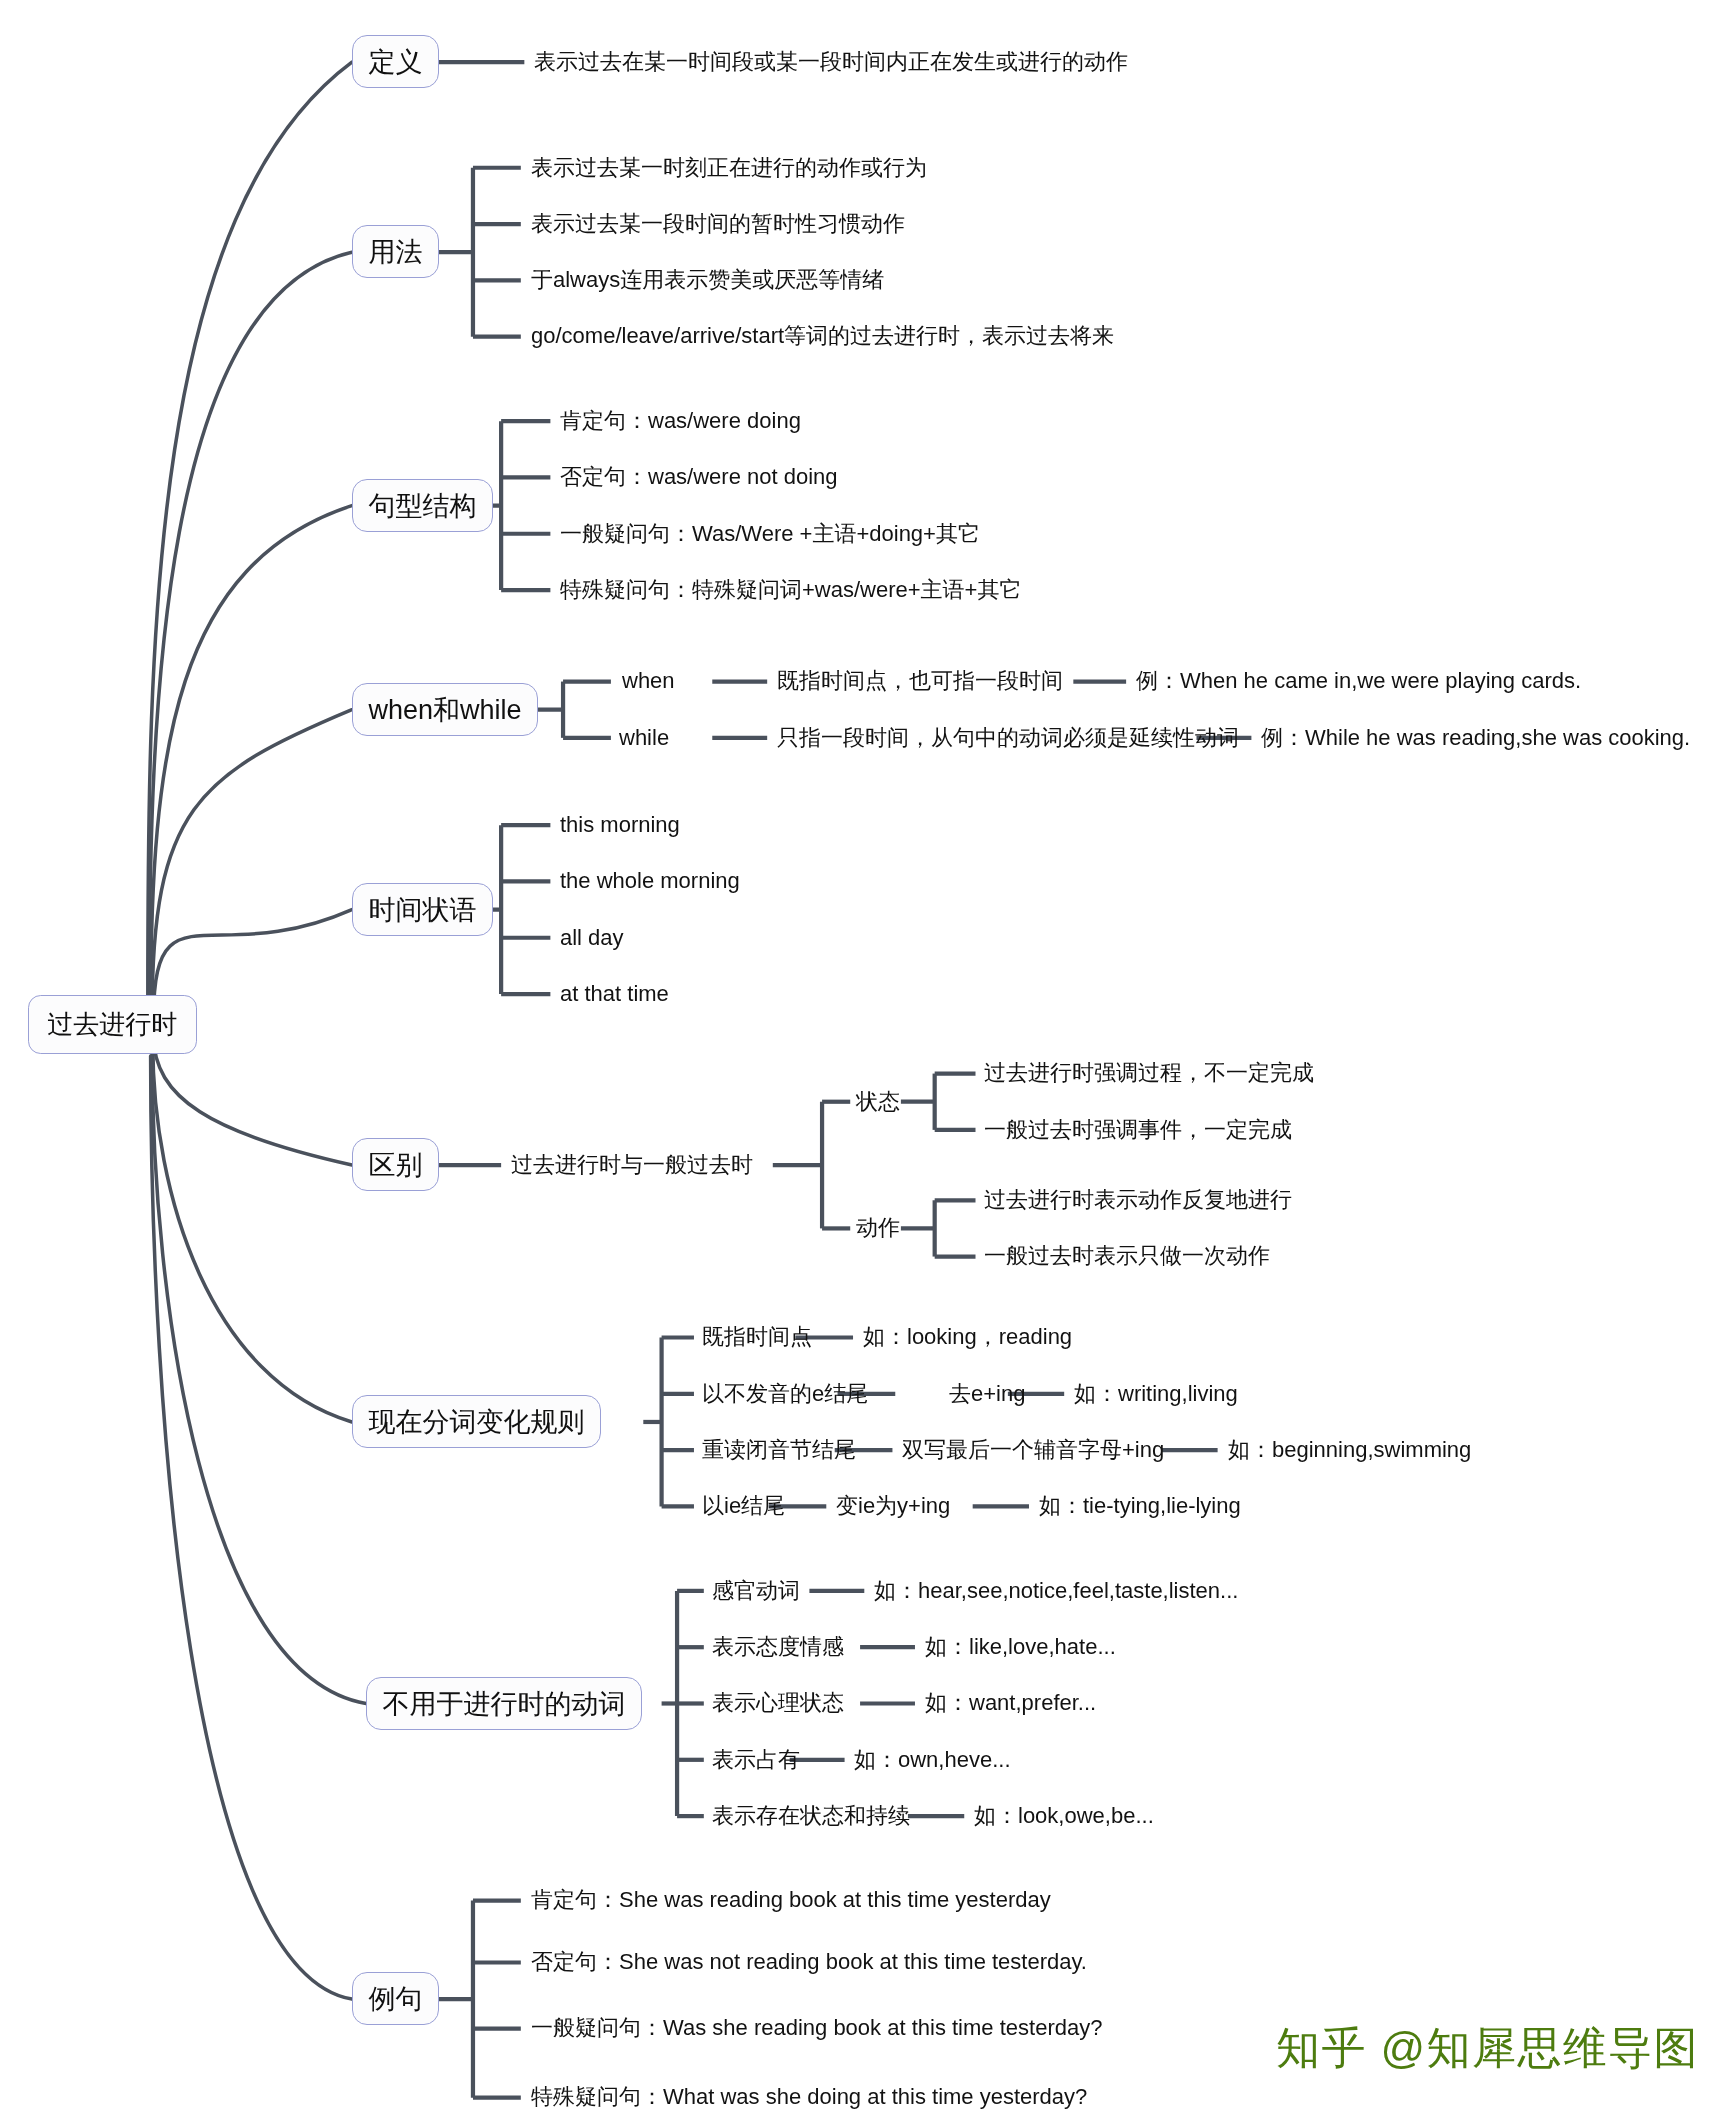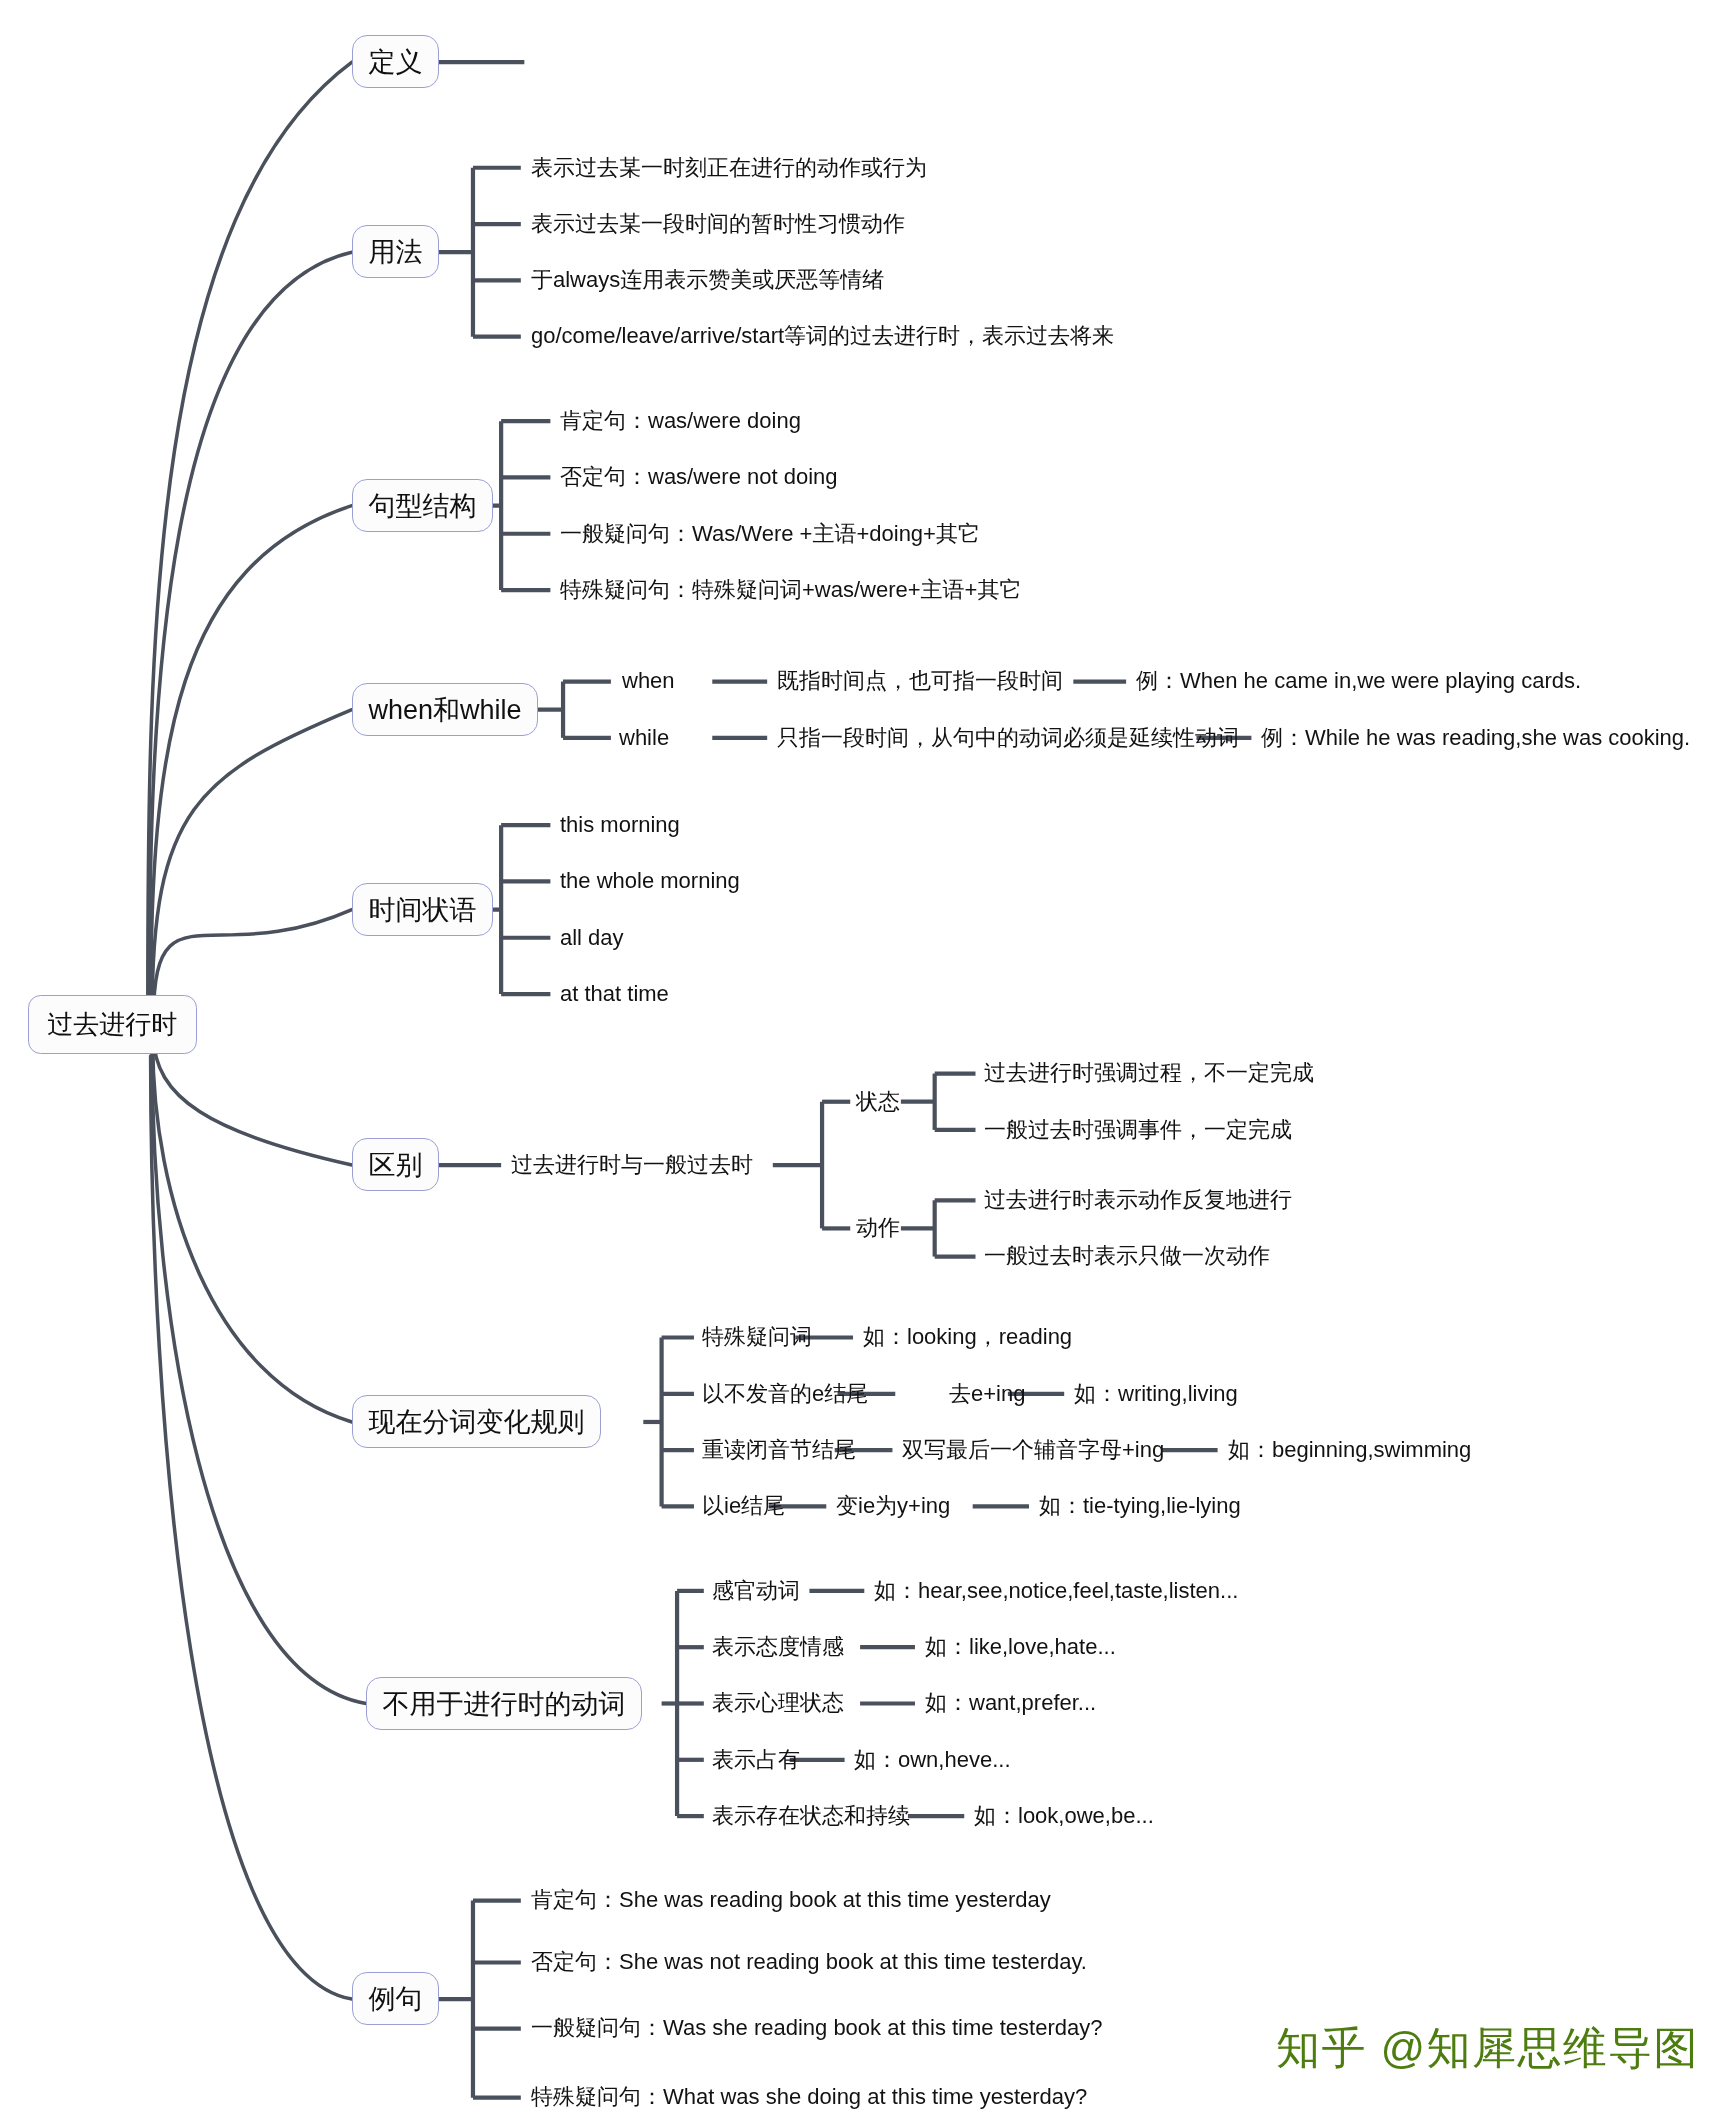--- a/index.html
+++ b/index.html
@@ -178,20 +178,21 @@
   <div class="node l1" style="left:352px;top:1395px;">
     <span>现在分词变化规则</span>
   </div>
   <div class="node l1" style="left:366px;top:1677px;">
     <span>不用于进行时的动词</span>
   </div>
   <div class="node l1" style="left:352px;top:1972px;">
     <span>例句</span>
   </div>
 
+  <div class="leaf f31" style="left:534px;top:62px;">表示过去在某一时间段或某一段时间内正在发生或进行的动作</div>
 
   <div class="leaf f31" style="left:531px;top:168px;">表示过去某一时刻正在进行的动作或行为</div>
   <div class="leaf f31" style="left:531px;top:224px;">表示过去某一段时间的暂时性习惯动作</div>
   <div class="leaf f31" style="left:531px;top:280px;">于always连用表示赞美或厌恶等情绪</div>
   <div class="leaf f31" style="left:531px;top:336px;">go/come/leave/arrive/start等词的过去进行时，表示过去将来</div>
 
   <div class="leaf f31" style="left:560px;top:421px;">肯定句：was/were doing</div>
   <div class="leaf f31" style="left:560px;top:477px;">否定句：was/were not doing</div>
   <div class="leaf f31" style="left:560px;top:534px;">一般疑问句：Was/Were +主语+doing+其它</div>
   <div class="leaf f31" style="left:560px;top:590px;">特殊疑问句：特殊疑问词+was/were+主语+其它</div>
@@ -209,21 +210,21 @@
   <div class="leaf f31" style="left:560px;top:994px;">at that time</div>
 
   <div class="leaf f31" style="left:511px;top:1165px;">过去进行时与一般过去时</div>
   <div class="leaf f31" style="left:856px;top:1102px;">状态</div>
   <div class="leaf f31" style="left:856px;top:1228px;">动作</div>
   <div class="leaf f31" style="left:984px;top:1073px;">过去进行时强调过程，不一定完成</div>
   <div class="leaf f31" style="left:984px;top:1130px;">一般过去时强调事件，一定完成</div>
   <div class="leaf f31" style="left:984px;top:1200px;">过去进行时表示动作反复地进行</div>
   <div class="leaf f31" style="left:984px;top:1256px;">一般过去时表示只做一次动作</div>
 
-  <div class="leaf f31" style="left:702px;top:1337px;">特殊疑问词</div>
+  <div class="leaf f31" style="left:702px;top:1337px;">既指时间点</div>
   <div class="leaf f31" style="left:702px;top:1394px;">以不发音的e结尾</div>
   <div class="leaf f31" style="left:702px;top:1450px;">重读闭音节结尾</div>
   <div class="leaf f31" style="left:702px;top:1506px;">以ie结尾</div>
   <div class="leaf f31" style="left:863px;top:1337px;">如：looking，reading</div>
   <div class="leaf f31" style="left:949px;top:1394px;">去e+ing</div>
   <div class="leaf f31" style="left:1074px;top:1394px;">如：writing,living</div>
   <div class="leaf f31" style="left:902px;top:1450px;">双写最后一个辅音字母+ing</div>
   <div class="leaf f31" style="left:1228px;top:1450px;">如：beginning,swimming</div>
   <div class="leaf f31" style="left:836px;top:1506px;">变ie为y+ing</div>
   <div class="leaf f31" style="left:1039px;top:1506px;">如：tie-tying,lie-lying</div>

